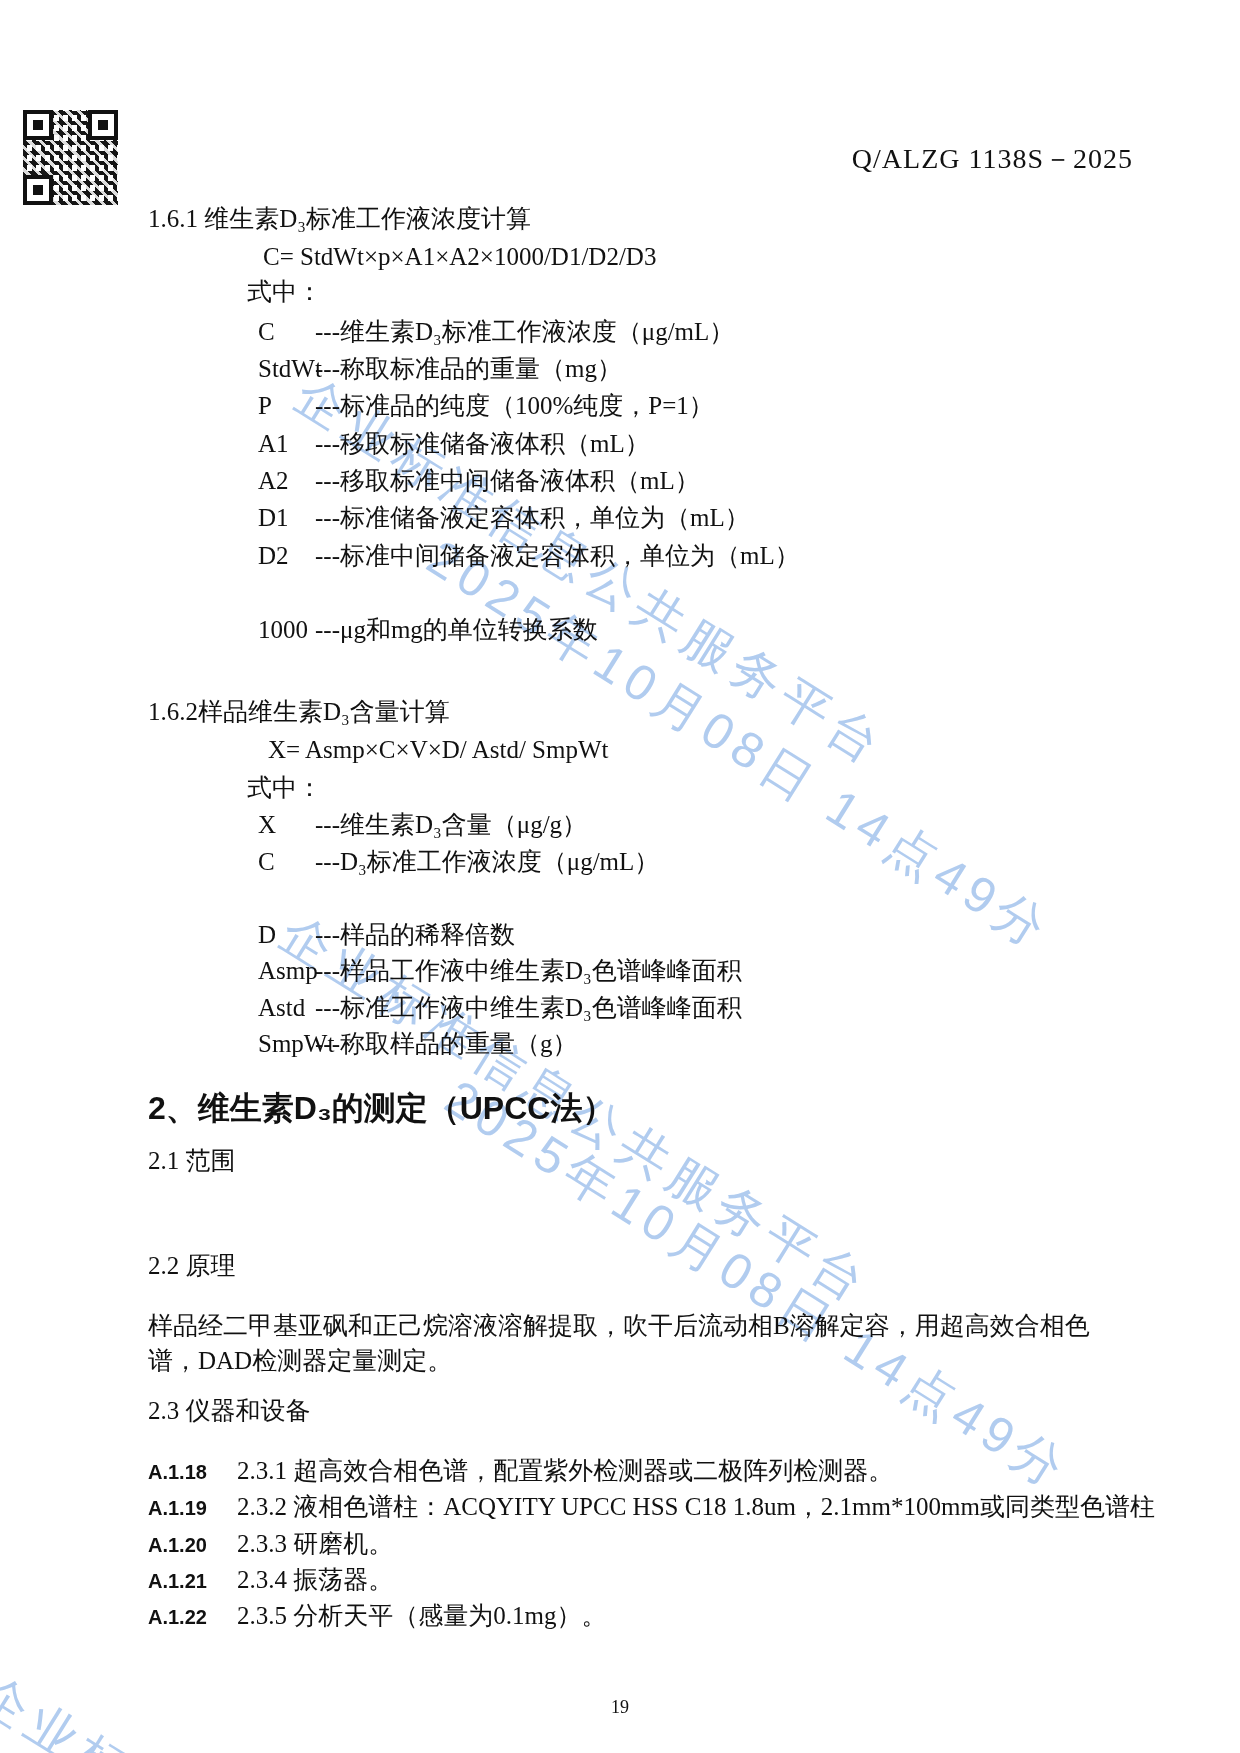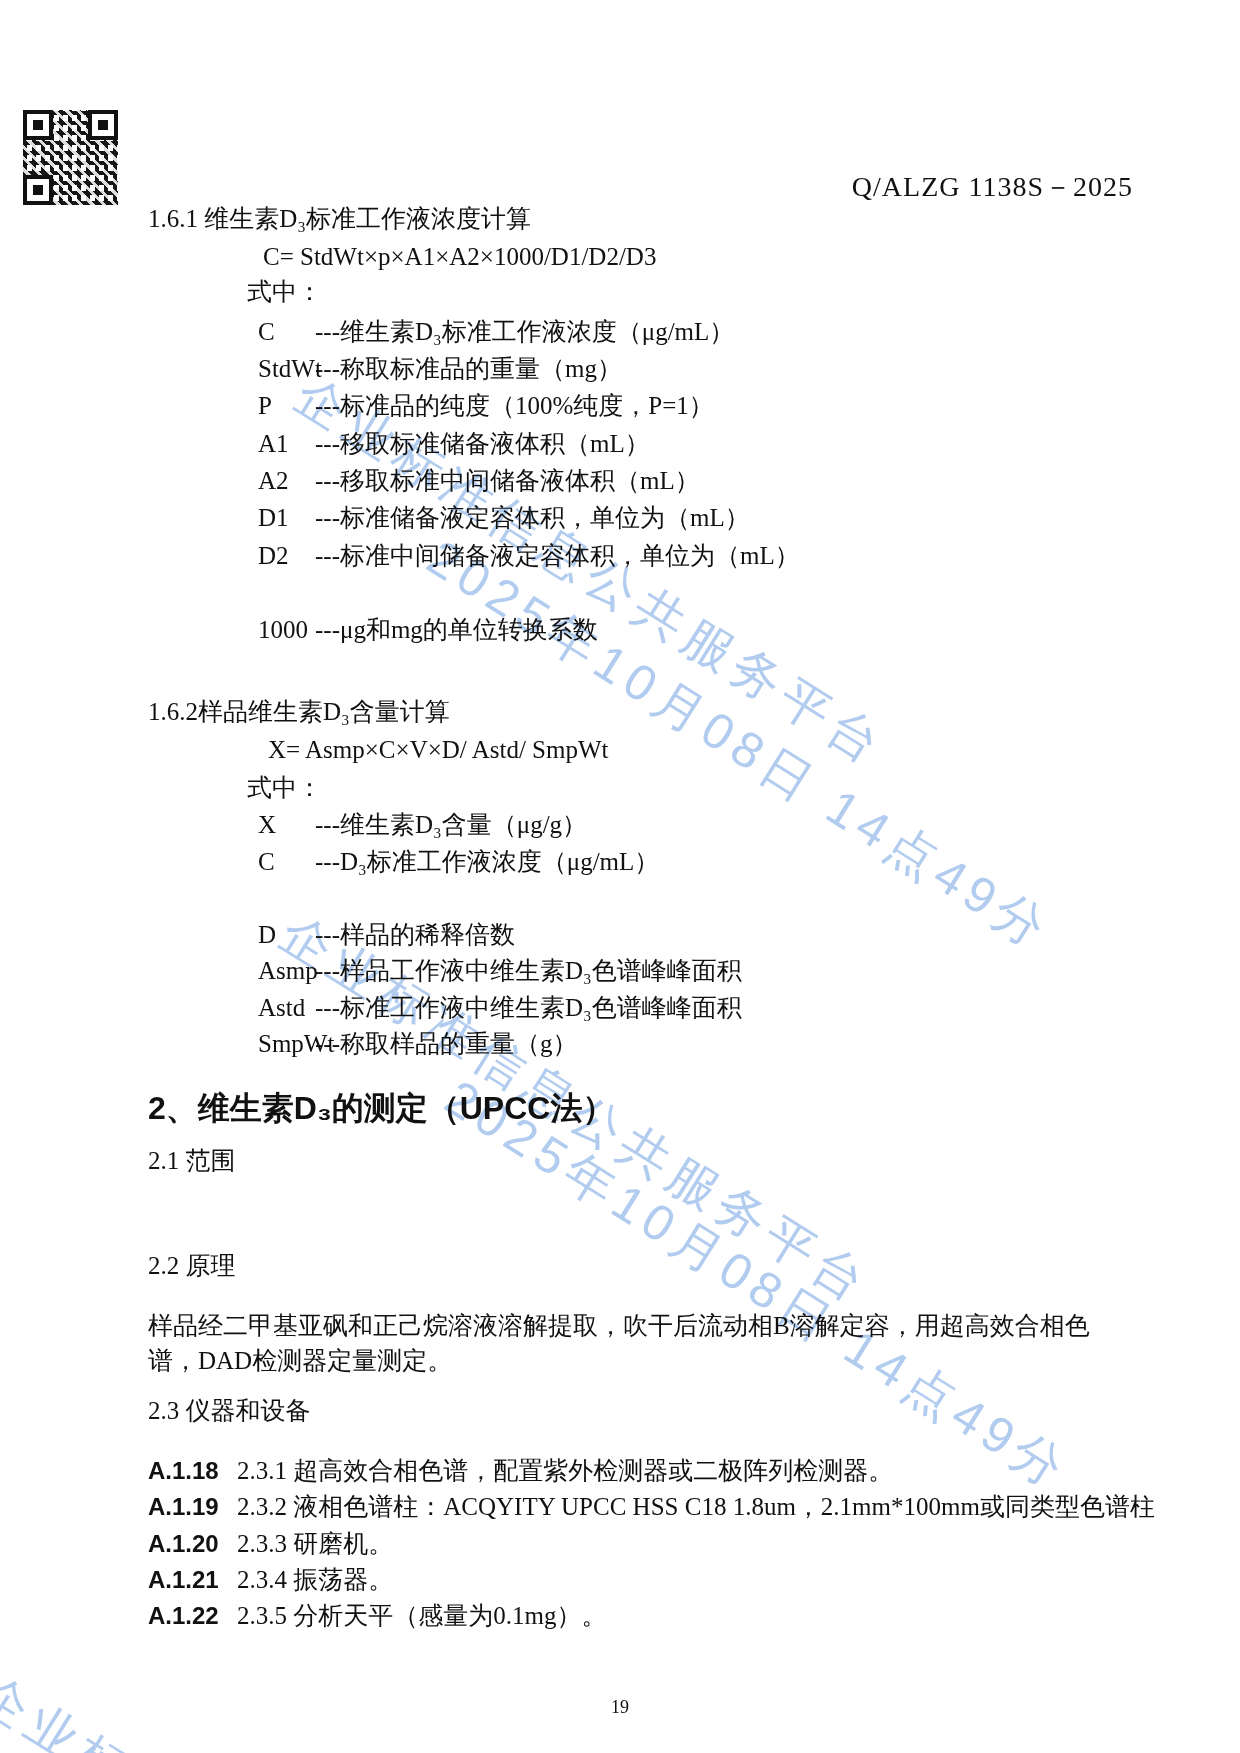--- a/index.html
+++ b/index.html
@@ -7,23 +7,23 @@
     position:relative;width:1240px;height:1753px;background:#ffffff;
     overflow:hidden;margin:0 auto;
     font-family:"Liberation Serif","DejaVu Serif",serif;
     color:#111111;
   }
   .line{position:absolute;z-index:2;font-size:25px;line-height:1.15;white-space:nowrap;}
   .wrapline{white-space:normal;line-height:35px;}
   .h-bold{font-weight:bold;font-family:"Liberation Sans","DejaVu Sans",sans-serif;font-size:32px;}
   .sym{display:inline-block;width:57px;white-space:nowrap;}
   .code{display:inline-block;width:89px;font-weight:bold;
-        font-family:"Liberation Sans","DejaVu Sans",sans-serif;font-size:24px;}
+        font-family:"Liberation Sans","DejaVu Sans",sans-serif;font-size:20px;}
   .docnum{position:absolute;z-index:2;top:140px;left:700px;width:433px;
-          text-align:right;font-size:28px;letter-spacing:1px;margin-top:28px;}
+          text-align:right;font-size:28px;letter-spacing:1px;}
   .pageno{position:absolute;z-index:2;top:1697px;left:0;width:1240px;
           text-align:center;font-size:18px;}
   
   .qr{position:absolute;z-index:2;left:23px;top:110px;width:95px;height:95px;
       background:
         repeating-linear-gradient(45deg, rgba(255,255,255,.85) 0 3px, rgba(255,255,255,0) 3px 8px),
         repeating-linear-gradient(90deg,#161616 0 4px, rgba(255,255,255,0) 4px 9px),
         repeating-linear-gradient(0deg,#161616 0 4px, #ffffff 4px 10px);
       }
   .finder{position:absolute;width:22px;height:22px;border:4px solid #111;background:#fff;}

